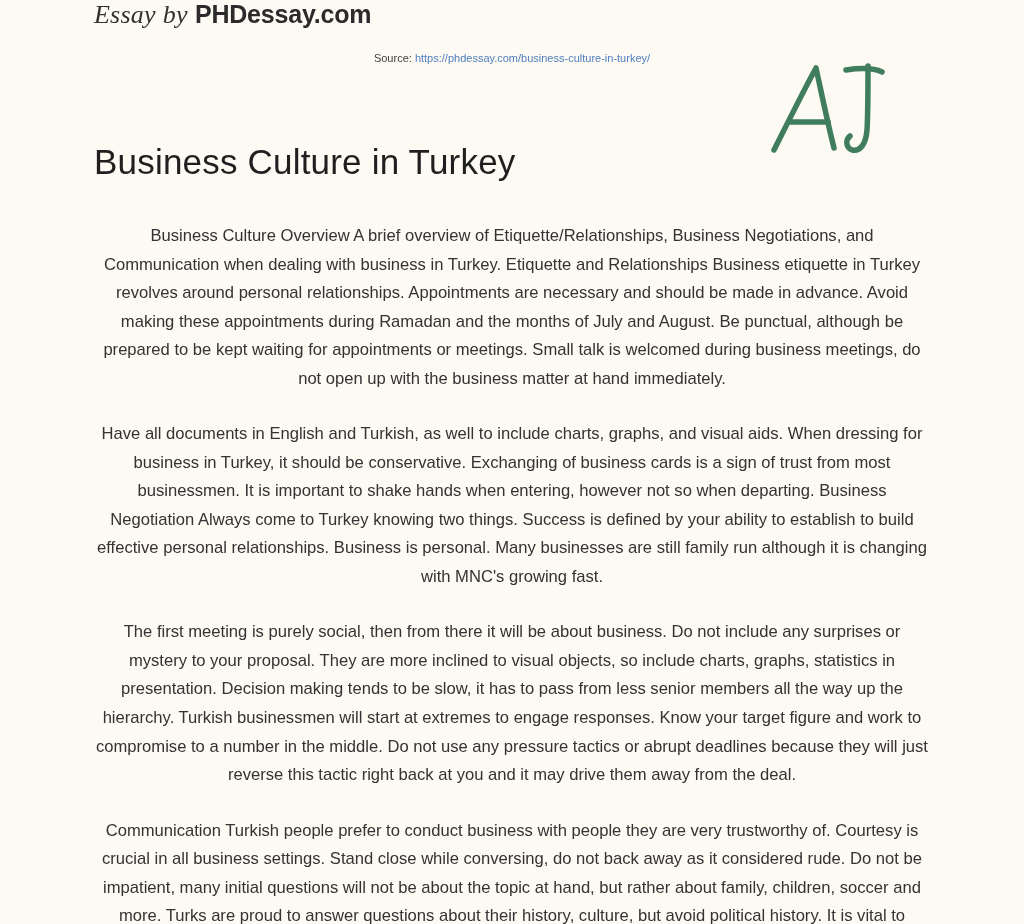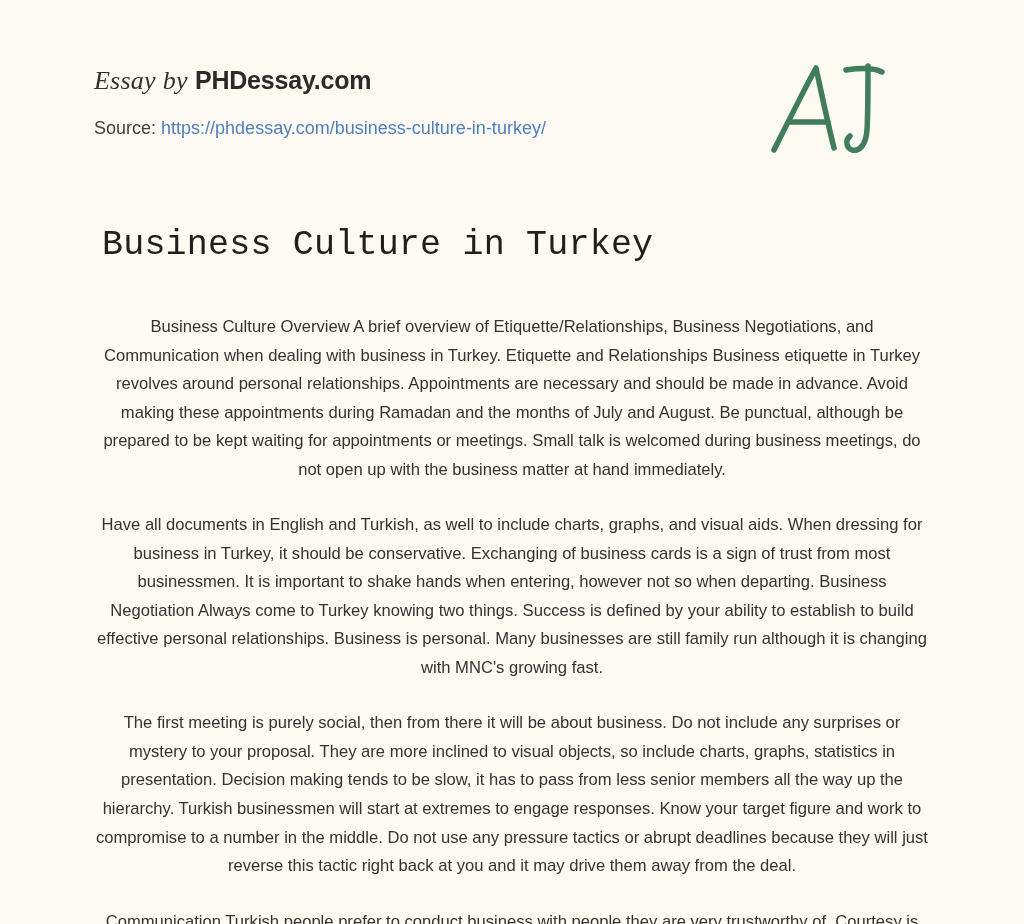--- a/index.html
+++ b/index.html
@@ -16,21 +16,20 @@
   }
   .page {
     position: relative;
     width: 1024px;
     height: 924px;
     box-sizing: border-box;
     padding: 0 94px;
   }
   .header {
     position: relative;
-    padding-top: 66px;
   }
   .brand-line {
     font-size: 25px;
     letter-spacing: 0.2px;
     color: #3a3a3a;
   }
   .brand-essay {
     font-family: "Liberation Serif", serif;
     font-style: italic;
     font-weight: normal;
@@ -44,44 +43,45 @@
     color: #33312f;
   }
   .brand-name {
     font-weight: bold;
     font-size: 25px;
     color: #2b2b2b;
     letter-spacing: -0.2px;
   }
   .source-line {
     margin-top: 22px;
-    font-size: 18px;
+    font-size: 11px;
     color: #4a4a4a;
+    text-align: center;
   }
   .source-label {
     color: #3f3f3f;
   }
   .source-url {
     color: #4f7fbf;
     text-decoration: none;
   }
   .logo {
     position: absolute;
     top: 56px;
     right: 36px;
     width: 130px;
     height: 104px;
   }
   .logo svg {
     display: block;
   }
   h1.title {
-    margin: 8px;
+    margin: 0;
     padding-top: 78px;
-    font-family: Liberation Mono, monospace;
+    font-family: Liberation Sans, sans-serif;
     font-size: 35px;
     font-weight: normal;
     color: #1f1f1f;
     letter-spacing: 0.2px;
   }
   .body-copy {
     padding-top: 40px;
   }
   .body-copy p {
     margin: 0 0 27px 0;

